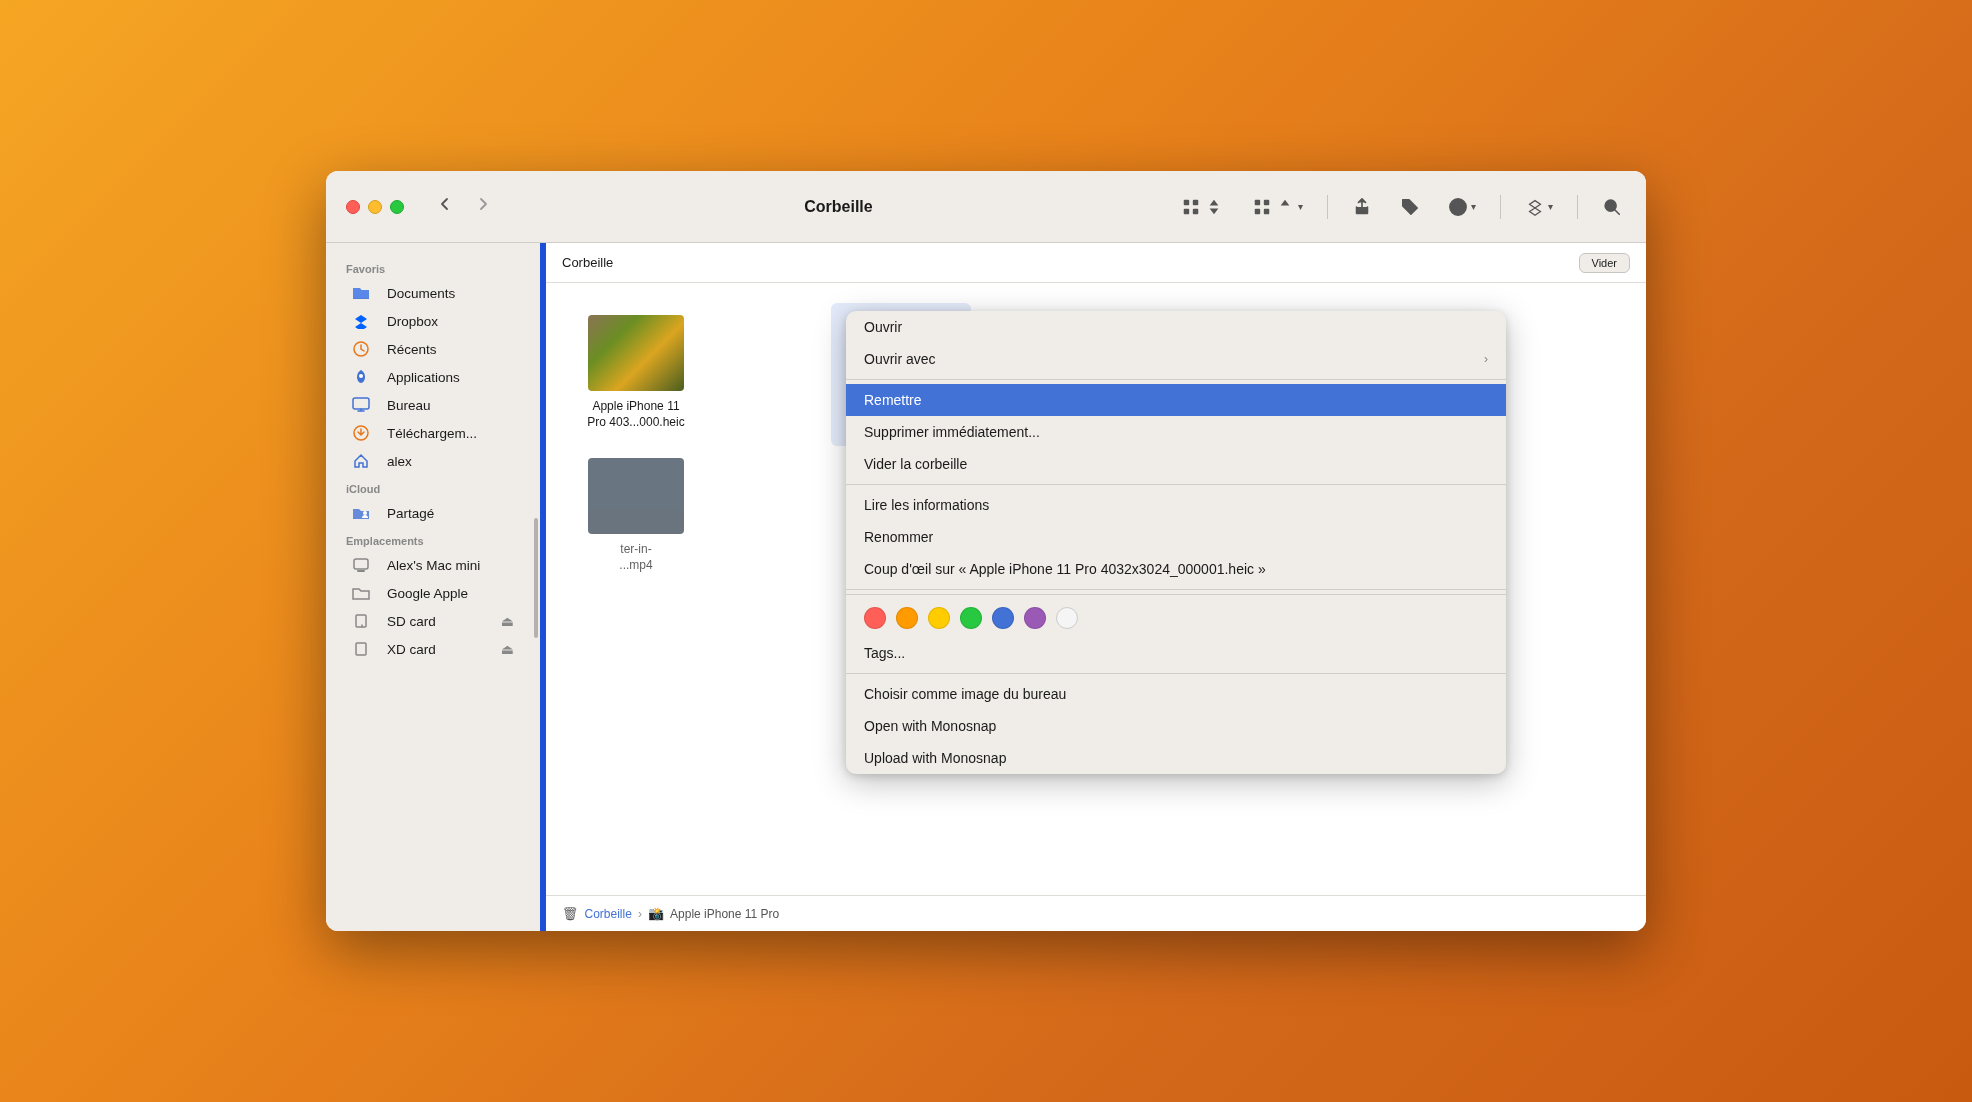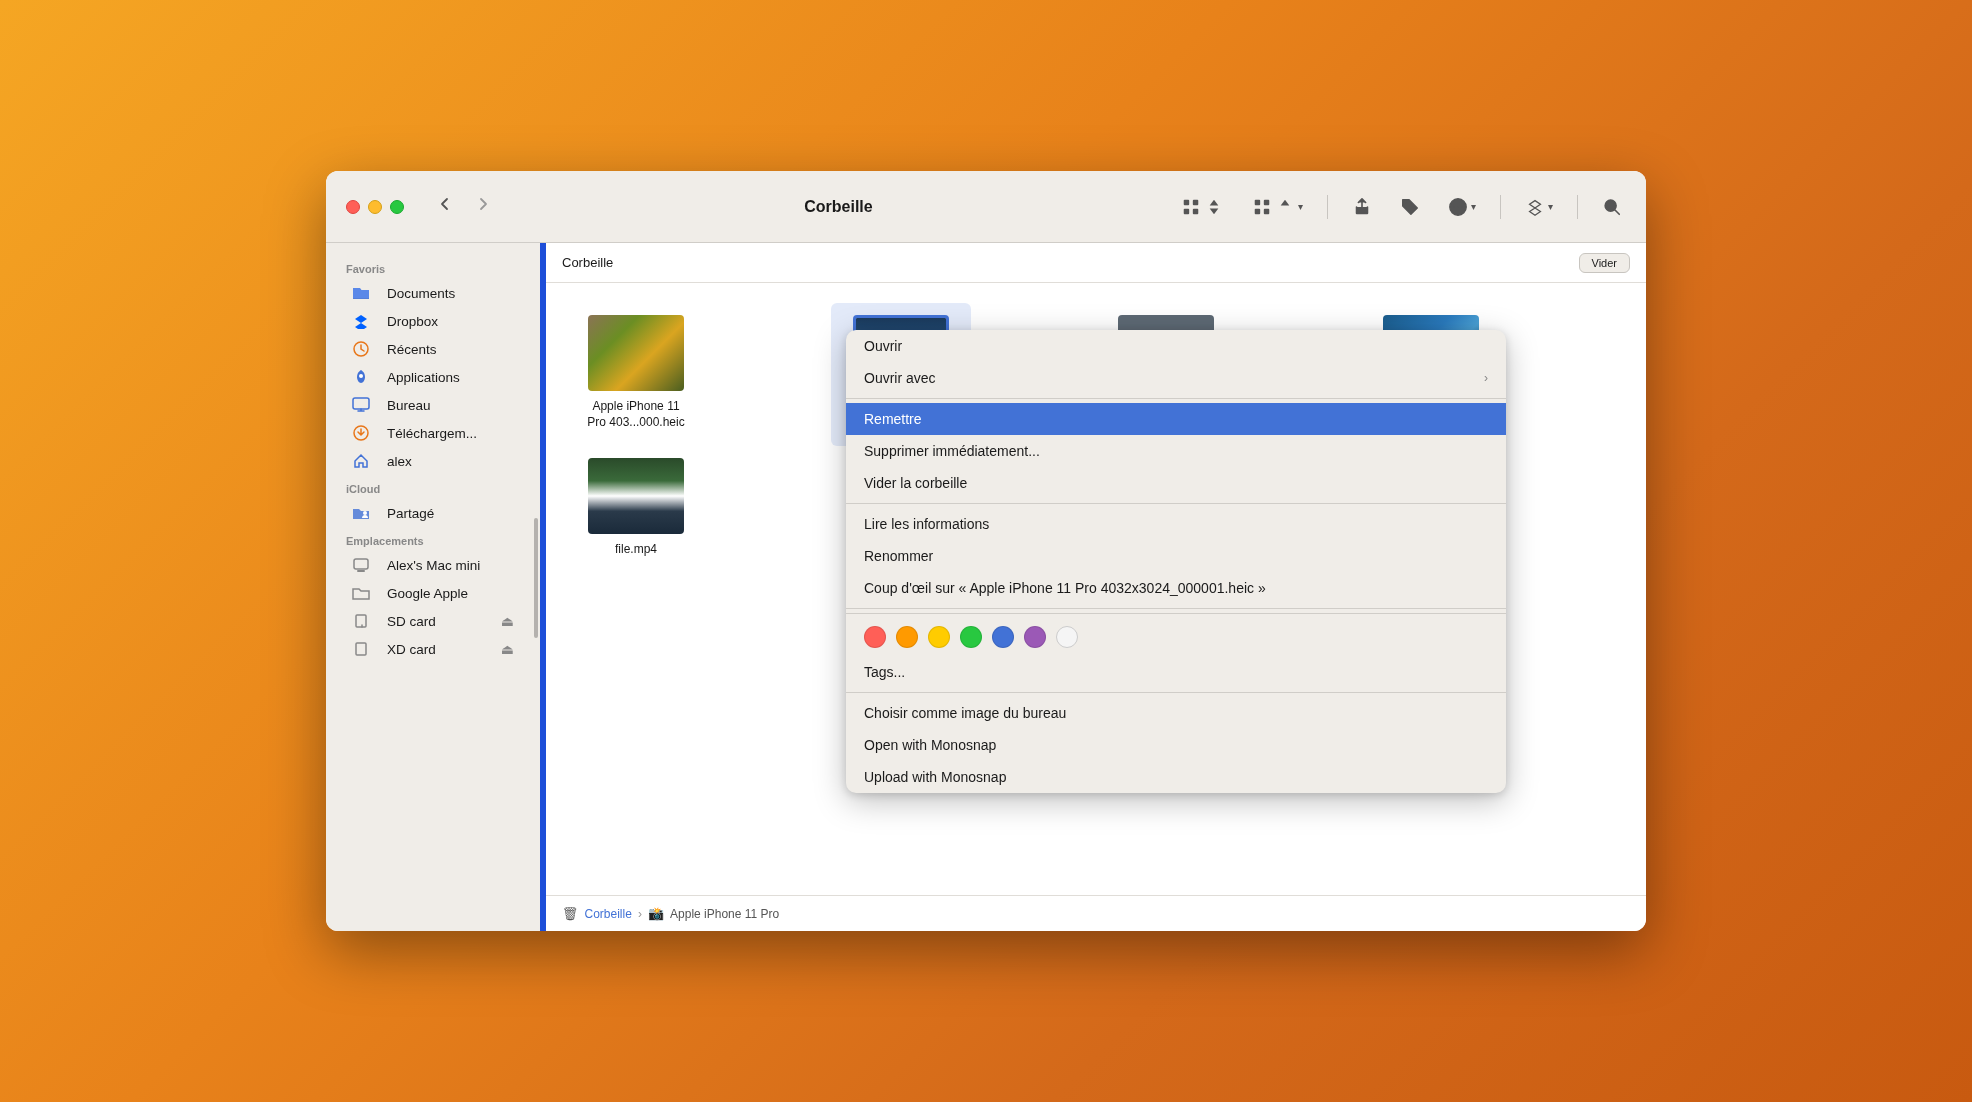--- a/index.html
+++ b/index.html
@@ -258,21 +258,20 @@
     }
 
     
     .context-menu-overlay {
       position: absolute;
       top: 0;
       left: 0;
       right: 0;
       bottom: 0;
       z-index: 100;
-      margin-top: 19px;
     }
 
     .context-menu {
       position: absolute;
       top: 68px;
       left: 300px;
       width: 660px;
       background: #f0ede8;
       border-radius: 10px;
       box-shadow: 0 8px 32px rgba(0,0,0,0.25), 0 2px 8px rgba(0,0,0,0.15);
@@ -619,26 +618,20 @@
           <span class="file-name">Apple iPhone 11<br>...05.heic</span>
         </div>
 
         <div class="file-item">
           <div class="file-thumb">
             <div class="thumb-fish"></div>
           </div>
           <span class="file-name">Apple iPhone 11<br>Pro 403...006.heic</span>
         </div>
 
-        <div class="file-item">
-          <div class="file-thumb">
-            <div class="thumb-waterfall"></div>
-          </div>
-          <span class="file-name">file.mp4</span>
-        </div>
 
         <div class="file-item" style="opacity:0.7;">
           <div class="file-thumb" style="background:#2a3a4a; border-radius:4px;"></div>
           <span class="file-name">ter-in-<br>...mp4</span>
         </div>
 
       </div>
 
       <div class="breadcrumb">
         <span style="font-size:13px;">🗑</span>

